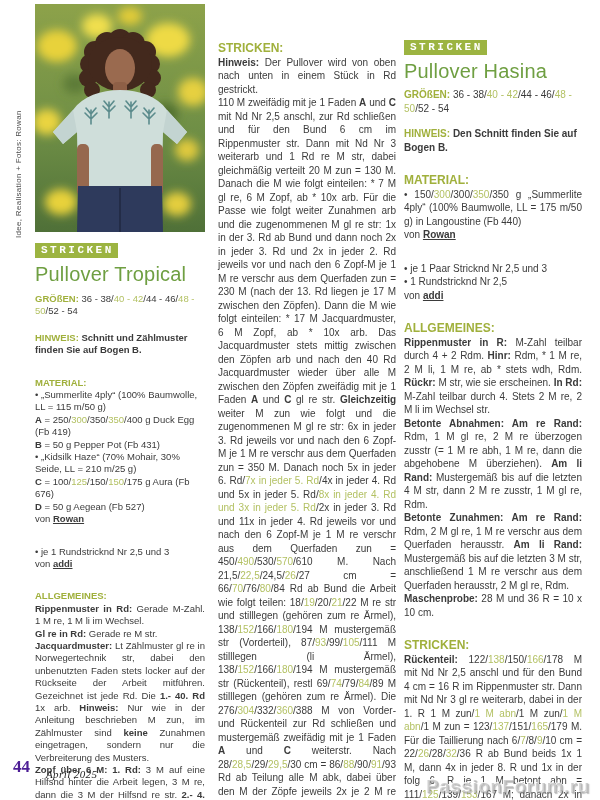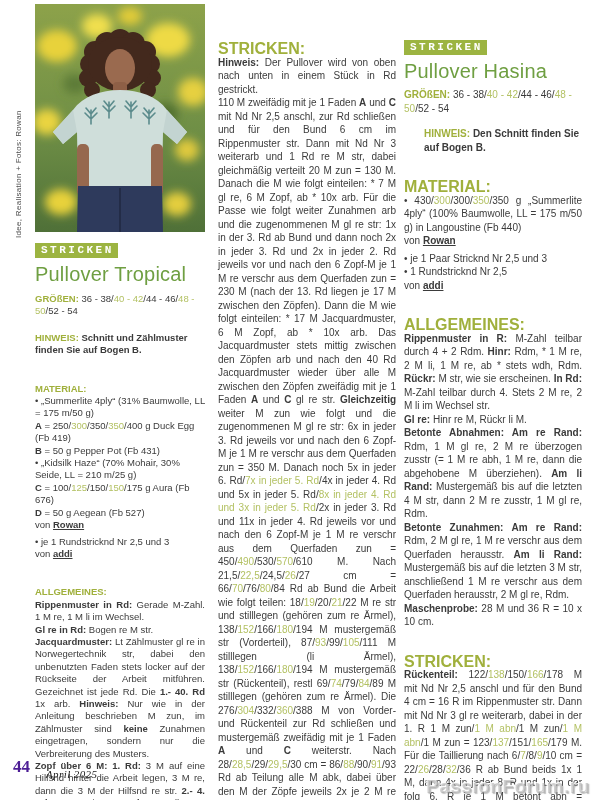--- a/index.html
+++ b/index.html
@@ -18,39 +18,39 @@
   }
   
   .col{position:absolute;}
   .col-left{left:35px; top:239px; width:170px;}
   .col-mid{left:218px; top:42px; width:178px;}
   .col-right{left:404px; top:36px; width:178px;}
   .col-left .body{font-size:9.5px; line-height:12.4px;}
   .col-left .sec{font-size:9.5px; line-height:12.4px;}
   .body{font-size:10px; line-height:13.5px; margin:0;}
   .just{text-align:justify;}
-  .sec{font-size:16px; line-height:13.5px; font-weight:bold; color:#a0b03c; margin:0;}
+  .sec{font-size:12px; line-height:13.5px; font-weight:bold; color:#a0b03c; margin:0;}
   .tag{
     display:inline-block; background:#9cb441; color:#fff;
     font-family:"Liberation Mono", monospace; font-size:11px; font-weight:bold;
     letter-spacing:2.5px; padding:1px 4px 2px 6px;
   }
   .title{
     font-size:20px; font-weight:400; color:#6f9f42;
     margin:5px 0 7px 0; letter-spacing:.2px;
   }
   .col-right .title{margin-bottom:5px;}
   
   .seg-b{font-weight:bold;}
   .seg-g{color:#b3c163;}
   .seg-h{font-weight:bold; color:#a0b03c;}
   .seg-bu{font-weight:bold; text-decoration:underline;}
   
-  .mt4{margin-top:4px;} .mt12{margin-top:12px;margin-left:20px;}
-  .mt13{margin-top:26px;} .mt14{margin-top:14px;}
+  .mt4{margin-top:20px;} .mt12{margin-top:12px;}
+  .mt13{margin-top:20px;} .mt14{margin-top:14px;}
   
   .pagenum{
     position:absolute; left:13px; top:757px;
     font-family:"Liberation Serif", serif; font-weight:bold; font-size:17px; color:#4c1d95;
   }
   .date{
     position:absolute; left:46px; top:768px;
     font-family:"Liberation Serif", serif; font-style:italic; font-size:11px; color:#222;
     letter-spacing:.4px;
   }
@@ -129,58 +129,57 @@
       </g>
     </svg>
   </div>
 
   <section class="col col-left">
     <span class="tag">STRICKEN</span>
     <h1 class="title">Pullover Tropical</h1>
     <p class="body"><span class="seg-h">GRÖßEN:</span><span> 36 - 38/</span><span class="seg-g">40 - 42</span><span>/44 - 46/</span><span class="seg-g">48 - 50</span><span>/52 - 54</span></p>
     <p class="body mt14"><span class="seg-h">HINWEIS: </span><span class="seg-b">Schnitt und Zählmuster finden Sie auf Bogen B.</span></p>
     <h2 class="sec mt13">MATERIAL:</h2>
-    <p class="body"><span>• „Summerlite 4ply“ (31% Baumwolle, LL = 175 m/50 g)</span></p>
+    <p class="body"><span>• „Summerlite 4ply“ (100% Baumwolle, LL = 115 m/50 g)</span></p>
     <p class="body"><span class="seg-b">A</span><span> = 250/</span><span class="seg-g">300</span><span>/350/</span><span class="seg-g">350</span><span>/400 g Duck Egg (Fb 419)</span></p>
     <p class="body"><span class="seg-b">B</span><span> = 50 g Pepper Pot (Fb 431)</span></p>
     <p class="body"><span>• „Kidsilk Haze“ (70% Mohair, 30% Seide, LL = 210 m/25 g)</span></p>
     <p class="body"><span class="seg-b">C</span><span> = 100/</span><span class="seg-g">125</span><span>/150/</span><span class="seg-g">150</span><span>/175 g Aura (Fb 676)</span></p>
     <p class="body"><span class="seg-b">D</span><span> = 50 g Aegean (Fb 527)</span></p>
     <p class="body"><span>von </span><span class="seg-bu">Rowan</span></p>
     <p class="body mt4"><span>• je 1 Rundstricknd Nr 2,5 und 3</span></p>
     <p class="body"><span>von </span><span class="seg-bu">addi</span></p>
     <h2 class="sec mt13">ALLGEMEINES:</h2>
     <p class="body just"><span class="seg-b">Rippenmuster in Rd:</span><span> Gerade M-Zahl. 1 M re, 1 M li im Wechsel.</span></p>
-    <p class="body just"><span class="seg-b">Gl re in Rd:</span><span> Bogen re M str.</span></p>
+    <p class="body just"><span class="seg-b">Gl re in Rd:</span><span> Gerade re M str.</span></p>
     <p class="body just"><span class="seg-b">Jacquardmuster:</span><span> Lt Zählmuster gl re in Norwegertechnik str, dabei den unbenutzten Faden stets locker auf der Rückseite der Arbeit mitführen. Gezeichnet ist jede Rd. Die </span><span class="seg-b">1.- 40. Rd</span><span> 1x arb. </span><span class="seg-b">Hinweis:</span><span> Nur wie in der Anleitung beschrieben M zun, im Zählmuster sind </span><span class="seg-b">keine</span><span> Zunahmen eingetragen, sondern nur die Verbreiterung des Musters.</span></p>
     <p class="body just"><span class="seg-b">Zopf über 6 M: 1. Rd:</span><span> 3 M auf eine Hilfsnd hinter die Arbeit legen, 3 M re, dann die 3 M der Hilfsnd re str. </span><span class="seg-b">2.- 4. Rd:</span><span> 6 M re. Die </span><span class="seg-b">1.- 4. Rd</span><span> stets wdh.</span></p>
     <p class="body just"><span class="seg-b">Maschenprobe:</span><span> Gl re zweifädig mit Nd Nr 3 sind 27 M und 31 Rd = 10 x 10 cm.</span></p>
   </section>
 
   <section class="col col-mid">
     <h2 class="sec">STRICKEN:</h2>
     <p class="body just"><span class="seg-b">Hinweis:</span><span> Der Pullover wird von oben nach unten in einem Stück in Rd gestrickt.</span></p>
     <p class="body just"><span>110 M zweifädig mit je 1 Faden </span><span class="seg-b">A</span><span> und </span><span class="seg-b">C</span><span> mit Nd Nr 2,5 anschl, zur Rd schließen und für den Bund 6 cm im Rippenmuster str. Dann mit Nd Nr 3 weiterarb und 1 Rd re M str, dabei gleichmäßig verteilt 20 M zun = 130 M. Danach die M wie folgt einteilen: * 7 M gl re, 6 M Zopf, ab * 10x arb. Für die Passe wie folgt weiter Zunahmen arb und die zugenommenen M gl re str: 1x in der 3. Rd ab Bund und dann noch 2x in jeder 3. Rd und 2x in jeder 2. Rd jeweils vor und nach den 6 Zopf-M je 1 M re verschr aus dem Querfaden zun = 230 M (nach der 13. Rd liegen je 17 M zwischen den Zöpfen). Dann die M wie folgt einteilen: * 17 M Jacquardmuster, 6 M Zopf, ab * 10x arb. Das Jacquardmuster stets mittig zwischen den Zöpfen arb und nach den 40 Rd Jacquardmuster wieder über alle M zwischen den Zöpfen zweifädig mit je 1 Faden </span><span class="seg-b">A</span><span> und </span><span class="seg-b">C</span><span> gl re str. </span><span class="seg-b">Gleichzeitig</span><span> weiter M zun wie folgt und die zugenommenen M gl re str: 6x in jeder 3. Rd jeweils vor und nach den 6 Zopf-M je 1 M re verschr aus dem Querfaden zun = 350 M. Danach noch 5x in jeder 6. Rd/</span><span class="seg-g">7x in jeder 5. Rd</span><span>/4x in jeder 4. Rd und 5x in jeder 5. Rd/</span><span class="seg-g">8x in jeder 4. Rd und 3x in jeder 5. Rd</span><span>/2x in jeder 3. Rd und 11x in jeder 4. Rd jeweils vor und nach den 6 Zopf-M je 1 M re verschr aus dem Querfaden zun = 450/</span><span class="seg-g">490</span><span>/530/</span><span class="seg-g">570</span><span>/610 M. Nach 21,5/</span><span class="seg-g">22,5</span><span>/24,5/</span><span class="seg-g">26</span><span>/27 cm = 66/</span><span class="seg-g">70</span><span>/76/</span><span class="seg-g">80</span><span>/84 Rd ab Bund die Arbeit wie folgt teilen: 18/</span><span class="seg-g">19</span><span>/20/</span><span class="seg-g">21</span><span>/22 M re str und stilllegen (gehören zum re Ärmel), 138/</span><span class="seg-g">152</span><span>/166/</span><span class="seg-g">180</span><span>/194 M mustergemäß str (Vorderteil), 87/</span><span class="seg-g">93</span><span>/99/</span><span class="seg-g">105</span><span>/111 M stilllegen (li Ärmel), 138/</span><span class="seg-g">152</span><span>/166/</span><span class="seg-g">180</span><span>/194 M mustergemäß str (Rückenteil), restl 69/</span><span class="seg-g">74</span><span>/79/</span><span class="seg-g">84</span><span>/89 M stilllegen (gehören zum re Ärmel). Die 276/</span><span class="seg-g">304</span><span>/332/</span><span class="seg-g">360</span><span>/388 M von Vorder- und Rückenteil zur Rd schließen und mustergemäß zweifädig mit je 1 Faden </span><span class="seg-b">A</span><span> und </span><span class="seg-b">C</span><span> weiterstr. Nach 28/</span><span class="seg-g">28,5</span><span>/29/</span><span class="seg-g">29,5</span><span>/30 cm = 86/</span><span class="seg-g">88</span><span>/90/</span><span class="seg-g">91</span><span>/93 Rd ab Teilung alle M abk, dabei über den M der Zöpfe jeweils 2x je 2 M re zusstr. Die 87/</span><span class="seg-g">93</span><span>/99/</span><span class="seg-g">105</span><span>/111 M eines Ärmels aufnehmen, zur Rd schließen und mustergemäß zweifädig mit je 1 Faden </span></p>
 
   </section>
 
   <section class="col col-right">
     <span class="tag">STRICKEN</span>
     <h1 class="title">Pullover Hasina</h1>
     <p class="body"><span class="seg-h">GRÖßEN:</span><span> 36 - 38/</span><span class="seg-g">40 - 42</span><span>/44 - 46/</span><span class="seg-g">48 - 50</span><span>/52 - 54</span></p>
     <p class="body mt12"><span class="seg-h">HINWEIS: </span><span class="seg-b">Den Schnitt finden Sie auf Bogen B.</span></p>
     <h2 class="sec mt13">MATERIAL:</h2>
-    <p class="body just"><span>• 430/</span><span class="seg-g">300</span><span>/300/</span><span class="seg-g">350</span><span>/350 g „Summerlite 4ply“ (100% Baumwolle, LL = 175 m/50 g) in Langoustine (Fb 440)</span></p>
+    <p class="body just"><span>• 150/</span><span class="seg-g">300</span><span>/300/</span><span class="seg-g">350</span><span>/350 g „Summerlite 4ply“ (100% Baumwolle, LL = 175 m/50 g) in Langoustine (Fb 440)</span></p>
     <p class="body"><span>von </span><span class="seg-bu">Rowan</span></p>
     <p class="body mt4"><span>• je 1 Paar Stricknd Nr 2,5 und 3</span></p>
     <p class="body"><span>• 1 Rundstricknd Nr 2,5</span></p>
     <p class="body"><span>von </span><span class="seg-bu">addi</span></p>
     <h2 class="sec mt13">ALLGEMEINES:</h2>
     <p class="body just"><span class="seg-b">Rippenmuster in R:</span><span> M-Zahl teilbar durch 4 + 2 Rdm. </span><span class="seg-b">Hinr:</span><span> Rdm, * 1 M re, 2 M li, 1 M re, ab * stets wdh, Rdm. </span><span class="seg-b">Rückr:</span><span> M str, wie sie erscheinen. </span><span class="seg-b">In Rd:</span><span> M-Zahl teilbar durch 4. Stets 2 M re, 2 M li im Wechsel str.</span></p>
-    <p class="body just"><span class="seg-b">Gl re:</span><span> Hinr re M, Rückr li M.</span></p>
     <p class="body just"><span class="seg-b">Betonte Abnahmen: Am re Rand:</span><span> Rdm, 1 M gl re, 2 M re überzogen zusstr (= 1 M re abh, 1 M re, dann die abgehobene M überziehen). </span><span class="seg-b">Am li Rand:</span><span> Mustergemäß bis auf die letzten 4 M str, dann 2 M re zusstr, 1 M gl re, Rdm.</span></p>
     <p class="body just"><span class="seg-b">Betonte Zunahmen: Am re Rand:</span><span> Rdm, 2 M gl re, 1 M re verschr aus dem Querfaden herausstr. </span><span class="seg-b">Am li Rand:</span><span> Mustergemäß bis auf die letzten 3 M str, anschließend 1 M re verschr aus dem Querfaden herausstr, 2 M gl re, Rdm.</span></p>
     <p class="body just"><span class="seg-b">Maschenprobe:</span><span> 28 M und 36 R = 10 x 10 cm.</span></p>
     <h2 class="sec mt13">STRICKEN:</h2>
     <p class="body just"><span class="seg-b">Rückenteil:</span><span> 122/</span><span class="seg-g">138</span><span>/150/</span><span class="seg-g">166</span><span>/178 M mit Nd Nr 2,5 anschl und für den Bund 4 cm = 16 R im Rippenmuster str. Dann mit Nd Nr 3 gl re weiterarb, dabei in der 1. R 1 M zun/</span><span class="seg-g">1 M abn</span><span>/1 M zun/</span><span class="seg-g">1 M abn</span><span>/1 M zun = 123/</span><span class="seg-g">137</span><span>/151/</span><span class="seg-g">165</span><span>/179 M. Für die Taillierung nach 6/</span><span class="seg-g">7</span><span>/8/</span><span class="seg-g">9</span><span>/10 cm = 22/</span><span class="seg-g">26</span><span>/28/</span><span class="seg-g">32</span><span>/36 R ab Bund beids 1x 1 M, dann 4x in jeder 8. R und 1x in der folg 6. R je 1 M betont abn = 111/</span><span class="seg-g">125</span><span>/139/</span><span class="seg-g">153</span><span>/167 M; danach 2x in jeder 10. R und 4x in jeder 8. R/</span><span class="seg-g">1x in der folg 10. R und 5x in jeder 8. R</span><span>/6x in jeder 8. R/</span></p>
   </section>
 
   <span class="pagenum">44</span>
   <span class="date">April 2025</span>
   <span class="watermark">PassionForum.ru</span>

